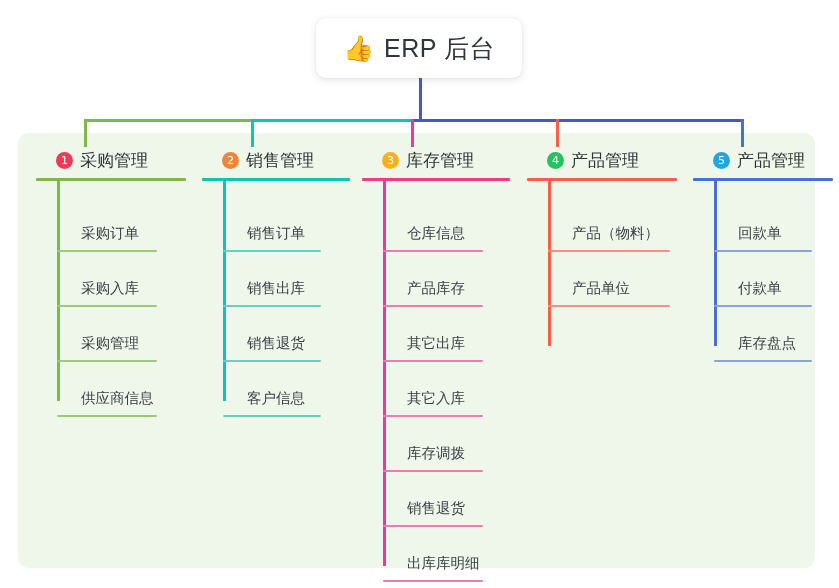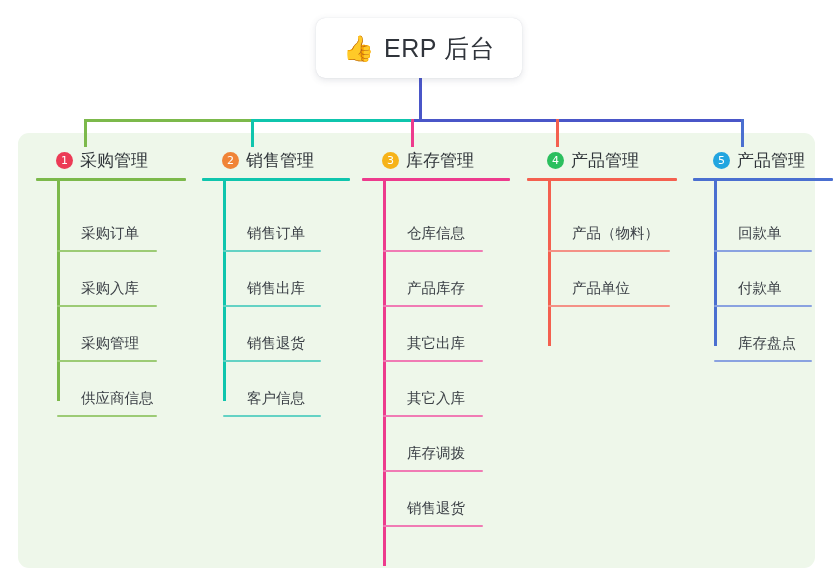--- a/index.html
+++ b/index.html
@@ -166,20 +166,24 @@
             <div class="leaf-rule" style="background: rgb(240, 123, 180); width: 100px;"></div>
           </div>
           <div class="leaf">
             <span class="leaf-text">库存调拨</span>
             <div class="leaf-rule" style="background: rgb(240, 123, 180); width: 100px;"></div>
           </div>
           <div class="leaf">
             <span class="leaf-text">销售退货</span>
             <div class="leaf-rule" style="background: rgb(240, 123, 180); width: 100px;"></div>
           </div>
+          <div class="leaf">
+            <span class="leaf-text">出库库明细</span>
+            <div class="leaf-rule" style="background: rgb(240, 123, 180); width: 100px;"></div>
+          </div>
         </div>
       </div>
       <div class="col" style="left: 527px; top: 145px; width: 170px;">
         <div class="col-head" style="padding-left: 20px;">
           <span class="badge" style="background: rgb(43, 191, 94);">4</span>
           <span class="col-title">产品管理</span>
         </div>
         <div class="col-rule" style="background: rgb(244, 96, 79); width: 150px;"></div>
         <div class="col-body">
           <div class="spine" style="background: rgb(244, 96, 79); height: 165px;"></div>

